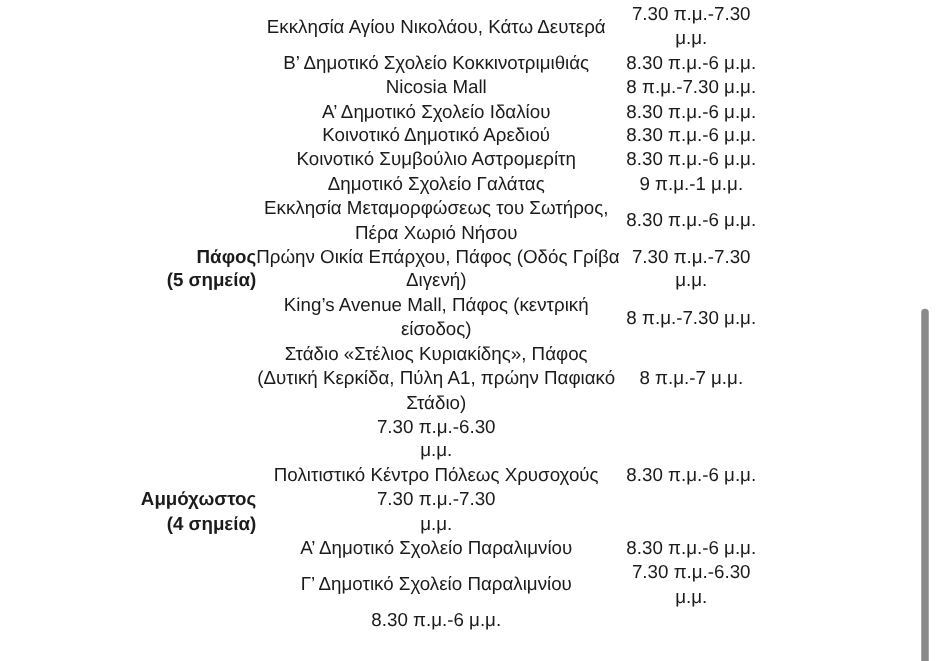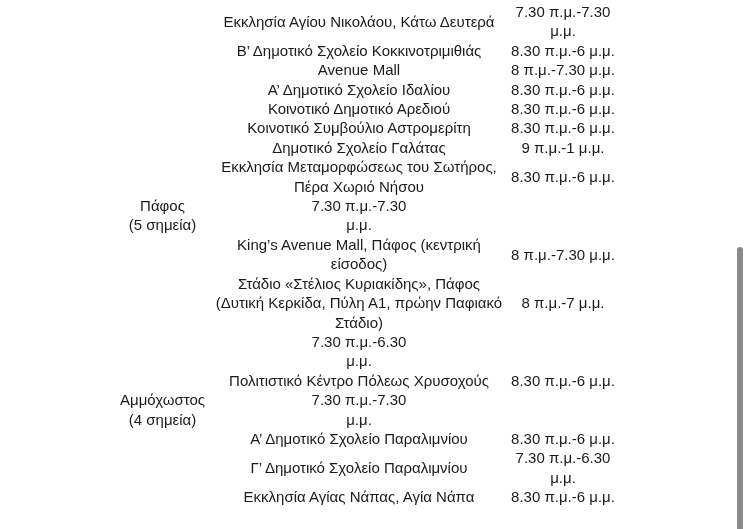--- a/index.html
+++ b/index.html
@@ -11,36 +11,37 @@
     position: relative;
     width: 750px;
     height: 529px;
     overflow: hidden;
     font-family: "Liberation Sans", sans-serif;
     color: #1b1b1b;
   }
   .table {
     position: absolute;
     top: 2px;
-    left: 110px;
+    left: 100px;
     width: 515px;
   }
   .row {
     display: grid;
     grid-template-columns: 105px 288px 120px;
     align-items: center;
   }
   .cell {
     font-size: 15px;
     line-height: 19.4px;
     text-align: center;
     white-space: pre;      
   }
   .region {
-    font-weight: 400;
+    font-weight: 700;
+    text-align: right;
   }
   .scroll-thumb {
     position: absolute;
     left: 737px;
     top: 247px;
     width: 6px;
     height: 282px;
     background: #8a8a8a;
     border-radius: 3px 3px 0 0;
   }
@@ -58,21 +59,21 @@
   </div>
 
   <div class="row">
     <div class="cell region"></div>
     <div class="cell">Β’ Δημοτικό Σχολείο Κοκκινοτριμιθιάς</div>
     <div class="cell">8.30 π.μ.-6 μ.μ.</div>
   </div>
 
   <div class="row">
     <div class="cell region"></div>
-    <div class="cell">Avenue Mall</div>
+    <div class="cell">Nicosia Mall</div>
     <div class="cell">8 π.μ.-7.30 μ.μ.</div>
   </div>
 
   <div class="row">
     <div class="cell region"></div>
     <div class="cell">Α’ Δημοτικό Σχολείο Ιδαλίου</div>
     <div class="cell">8.30 π.μ.-6 μ.μ.</div>
   </div>
 
   <div class="row">
@@ -96,20 +97,22 @@
   <div class="row">
     <div class="cell region"></div>
     <div class="cell">Εκκλησία Μεταμορφώσεως του Σωτήρος,
 Πέρα Χωριό Νήσου</div>
     <div class="cell">8.30 π.μ.-6 μ.μ.</div>
   </div>
 
   <div class="row">
     <div class="cell region">Πάφος
 (5 σημεία)</div>
+    <div class="cell">Πρώην Οικία Επάρχου, Πάφος (Οδός Γρίβα
+Διγενή)</div>
     <div class="cell">7.30 π.μ.-7.30
 μ.μ.</div>
   </div>
 
   <div class="row">
     <div class="cell region"></div>
     <div class="cell">King’s Avenue Mall, Πάφος (κεντρική
 είσοδος)</div>
     <div class="cell">8 π.μ.-7.30 μ.μ.</div>
   </div>
@@ -149,19 +152,18 @@
 
   <div class="row">
     <div class="cell region"></div>
     <div class="cell">Γ’ Δημοτικό Σχολείο Παραλιμνίου</div>
     <div class="cell">7.30 π.μ.-6.30
 μ.μ.</div>
   </div>
 
   <div class="row">
     <div class="cell region"></div>
-    <div class="cell">Εκκλησία Αγίας Νάπας, Αγία Νάπα</div>
     <div class="cell">8.30 π.μ.-6 μ.μ.</div>
   </div>
 
 </div>
 
 <div class="scroll-thumb"></div>
 
 </body></html>

